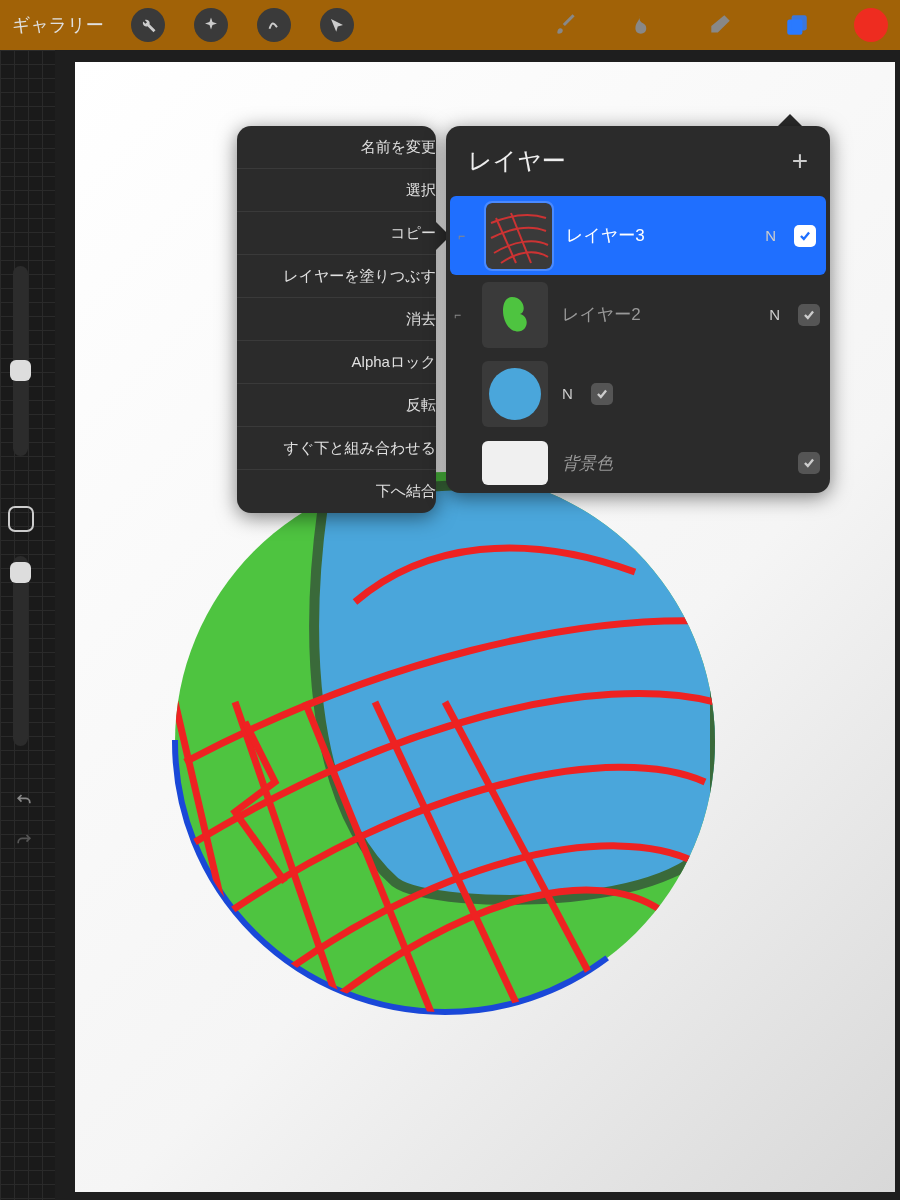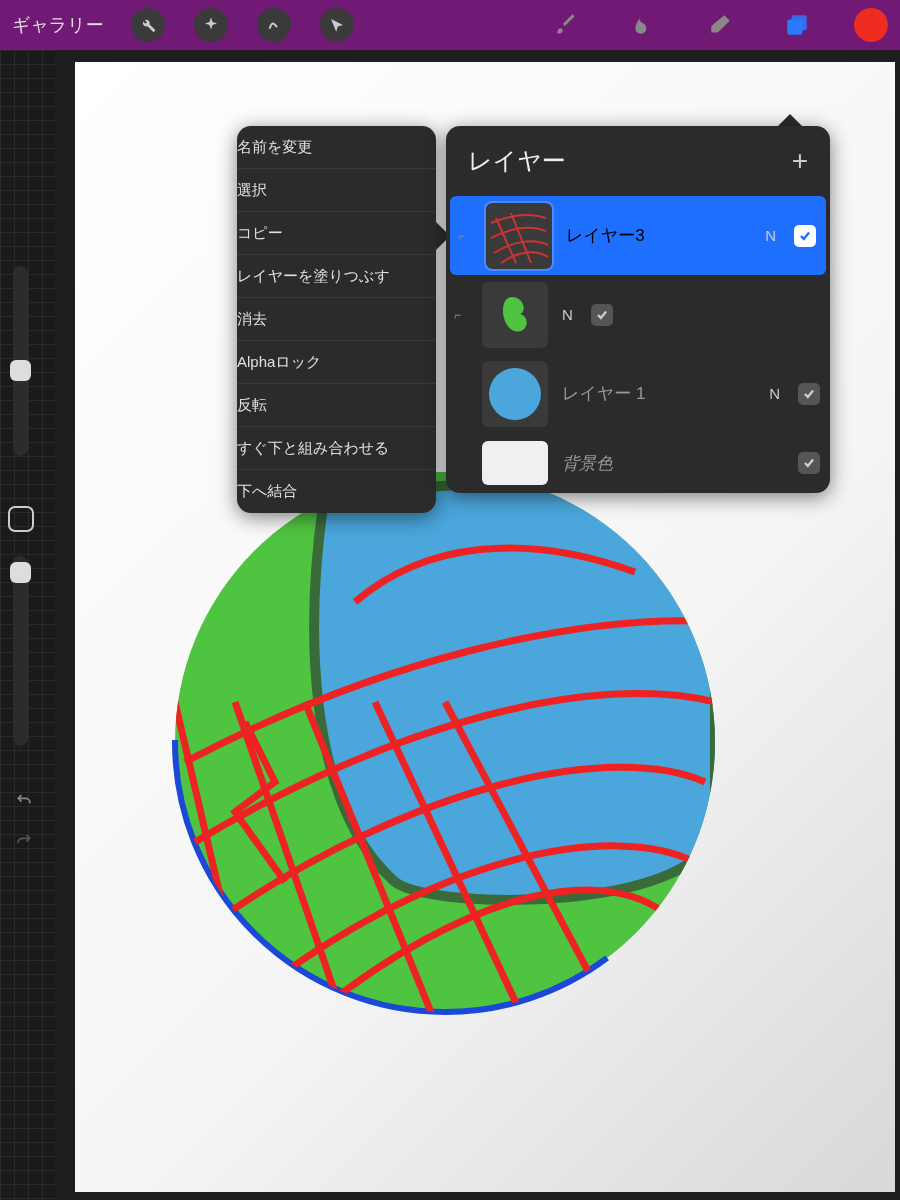--- a/index.html
+++ b/index.html
@@ -1,51 +1,51 @@
 <!DOCTYPE html>
 <html><head>
 <meta charset="utf-8">
 <style>
   * { margin: 0; padding: 0; box-sizing: border-box; font-family: -apple-system, "Hiragino Sans", sans-serif; }
   body { width: 900px; height: 1200px; background: #1a1a1a; overflow: hidden; position: relative; }
 
-  .topbar { height: 50px; background: #701a75; display: flex; align-items: center; padding: 0 12px; gap: 9px; }
+  .topbar { height: 50px; background: #a16207; display: flex; align-items: center; padding: 0 12px; gap: 9px; }
   .gallery-label { color: #e0e0e0; font-size: 18px; margin-right: 8px; }
   .top-icon { width: 34px; height: 34px; border-radius: 50%; background: #3a3a3a; display: flex; align-items: center; justify-content: center; color: #ccc; margin: 0 10px; }
   .top-icon svg { width: 18px; height: 18px; }
   .spacer { flex: 1; }
   .tool-icon { width: 40px; height: 40px; display: flex; align-items: center; justify-content: center; color: #888; margin: 0 14px; }
   .tool-icon.active { color: #2a7aff; }
   .tool-icon svg { width: 26px; height: 26px; }
   .color-dot { width: 34px; height: 34px; border-radius: 50%; background: #ee2c20; margin-left: 14px; }
 
   .workspace { position: absolute; top: 50px; left: 0; right: 0; bottom: 0; background: #1e1e1e; }
   .grid-left { position: absolute; left: 0; top: 0; bottom: 0; width: 55px; background-image: linear-gradient(#2a2a2a 1px, transparent 1px), linear-gradient(90deg, #2a2a2a 1px, transparent 1px); background-size: 14px 14px; background-color: #1a1a1a; }
   .canvas { position: absolute; left: 75px; top: 12px; width: 820px; height: 1130px; background: linear-gradient(135deg, #fff 0%, #f5f5f5 60%, #d8d8d8 100%); }
   .art { width: 100%; height: 100%; }
 
   .slider-track { position: absolute; left: 13px; width: 15px; height: 190px; background: #2c2c2c; border-radius: 8px; }
   .slider-knob { position: absolute; left: 10px; width: 21px; height: 21px; background: #ddd; border-radius: 6px; }
   .square-toggle { position: absolute; left: 8px; width: 26px; height: 26px; border: 2.5px solid #ccc; border-radius: 7px; }
   .undo-icon, .redo-icon { position: absolute; left: 14px; width: 20px; height: 20px; color: #888; }
 
   .context-menu { position: absolute; top: 76px; left: 237px; width: 199px; background: #2b2b2b; border-radius: 14px; box-shadow: 0 4px 20px rgba(0,0,0,0.5); overflow: hidden; }
-  .context-item { height: 43px; display: flex; align-items: center; justify-content: flex-start; color: #e0e0e0; font-size: 15px; border-bottom: 1px solid #3a3a3a; position: relative; }
+  .context-item { height: 43px; display: flex; align-items: center; justify-content: flex-end; color: #e0e0e0; font-size: 15px; border-bottom: 1px solid #3a3a3a; position: relative; }
   .context-item:last-child { border-bottom: none; }
   .context-item .check { position: absolute; right: 16px; }
   .context-arrow { position: absolute; top: 172px; left: 436px; width: 0; height: 0; border-top: 14px solid transparent; border-bottom: 14px solid transparent; border-left: 14px solid #2b2b2b; }
 
   .layers-panel { position: absolute; top: 76px; left: 446px; width: 384px; background: #2b2b2b; border-radius: 14px; box-shadow: 0 4px 20px rgba(0,0,0,0.5); overflow: hidden; }
   .panel-pointer { position: absolute; top: 64px; left: 778px; width: 0; height: 0; border-left: 12px solid transparent; border-right: 12px solid transparent; border-bottom: 12px solid #2b2b2b; }
   .layers-header { height: 70px; display: flex; align-items: center; justify-content: space-between; padding: 0 22px; }
   .layers-title { color: #eee; font-size: 24px; font-weight: 400; }
   .add-layer { color: #ccc; font-size: 28px; font-weight: 200; }
   .layer-row { height: 79px; display: flex; align-items: center; padding: 0 10px 0 8px; gap: 14px; }
   .layer-row.selected { background: #1f6fff; margin: 0 4px; border-radius: 6px; }
-  .layer-row.selected .layer-name { color: #000000; }
+  .layer-row.selected .layer-name { color: #ffffff; }
   .clip-indicator { width: 14px; color: #888; font-size: 12px; flex-shrink: 0; }
   .layer-thumb { width: 66px; height: 66px; border-radius: 6px; background: #3a3a3a; flex-shrink: 0; position: relative; overflow: hidden; }
   .layer-thumb.selected-border { outline: 2px solid #4a8aff; }
   .layer-name { color: #999; font-size: 17px; flex: 1; }
   .blend-label { color: #ccc; font-size: 15px; margin-right: 4px; }
   .visibility-check { width: 22px; height: 22px; border-radius: 5px; background: #555; display: flex; align-items: center; justify-content: center; }
   .visibility-check.selected { background: #fff; }
   .visibility-check svg { width: 14px; height: 14px; }
   .layer-row.bg { height: 60px; font-style: italic; }
   .layer-row.bg .layer-thumb { width: 66px; height: 44px; background: #f0f0f0; }
@@ -205,36 +205,36 @@
         </span>
     </div>
 
     <div class="layer-row">
       <span class="clip-indicator">⌐</span>
       <div class="layer-thumb">
         <svg width="66" height="66">
             <path d="M30 15 C18 15 18 40 30 48 C45 55 50 35 38 32 C45 30 42 15 30 15 Z" fill="#4ec440"></path>
           </svg>
       </div>
+      <span class="layer-name">レイヤー2</span>
       <span class="blend-label">N</span>
       <span class="visibility-check">
           <svg viewBox="0 0 24 24" fill="none" stroke="#ccc" stroke-width="4">
             <path d="M5 12l5 5 9-11"></path>
           </svg>
         </span>
     </div>
 
     <div class="layer-row">
       <span class="clip-indicator"></span>
       <div class="layer-thumb">
         <svg width="66" height="66">
             <circle cx="33" cy="33" r="26" fill="#4aa6db"></circle>
           </svg>
       </div>
-      <span class="layer-name">レイヤー 1</span>
       <span class="blend-label">N</span>
       <span class="visibility-check">
           <svg viewBox="0 0 24 24" fill="none" stroke="#ccc" stroke-width="4">
             <path d="M5 12l5 5 9-11"></path>
           </svg>
         </span>
     </div>
 
     <div class="layer-row bg">
       <span class="clip-indicator"></span>

